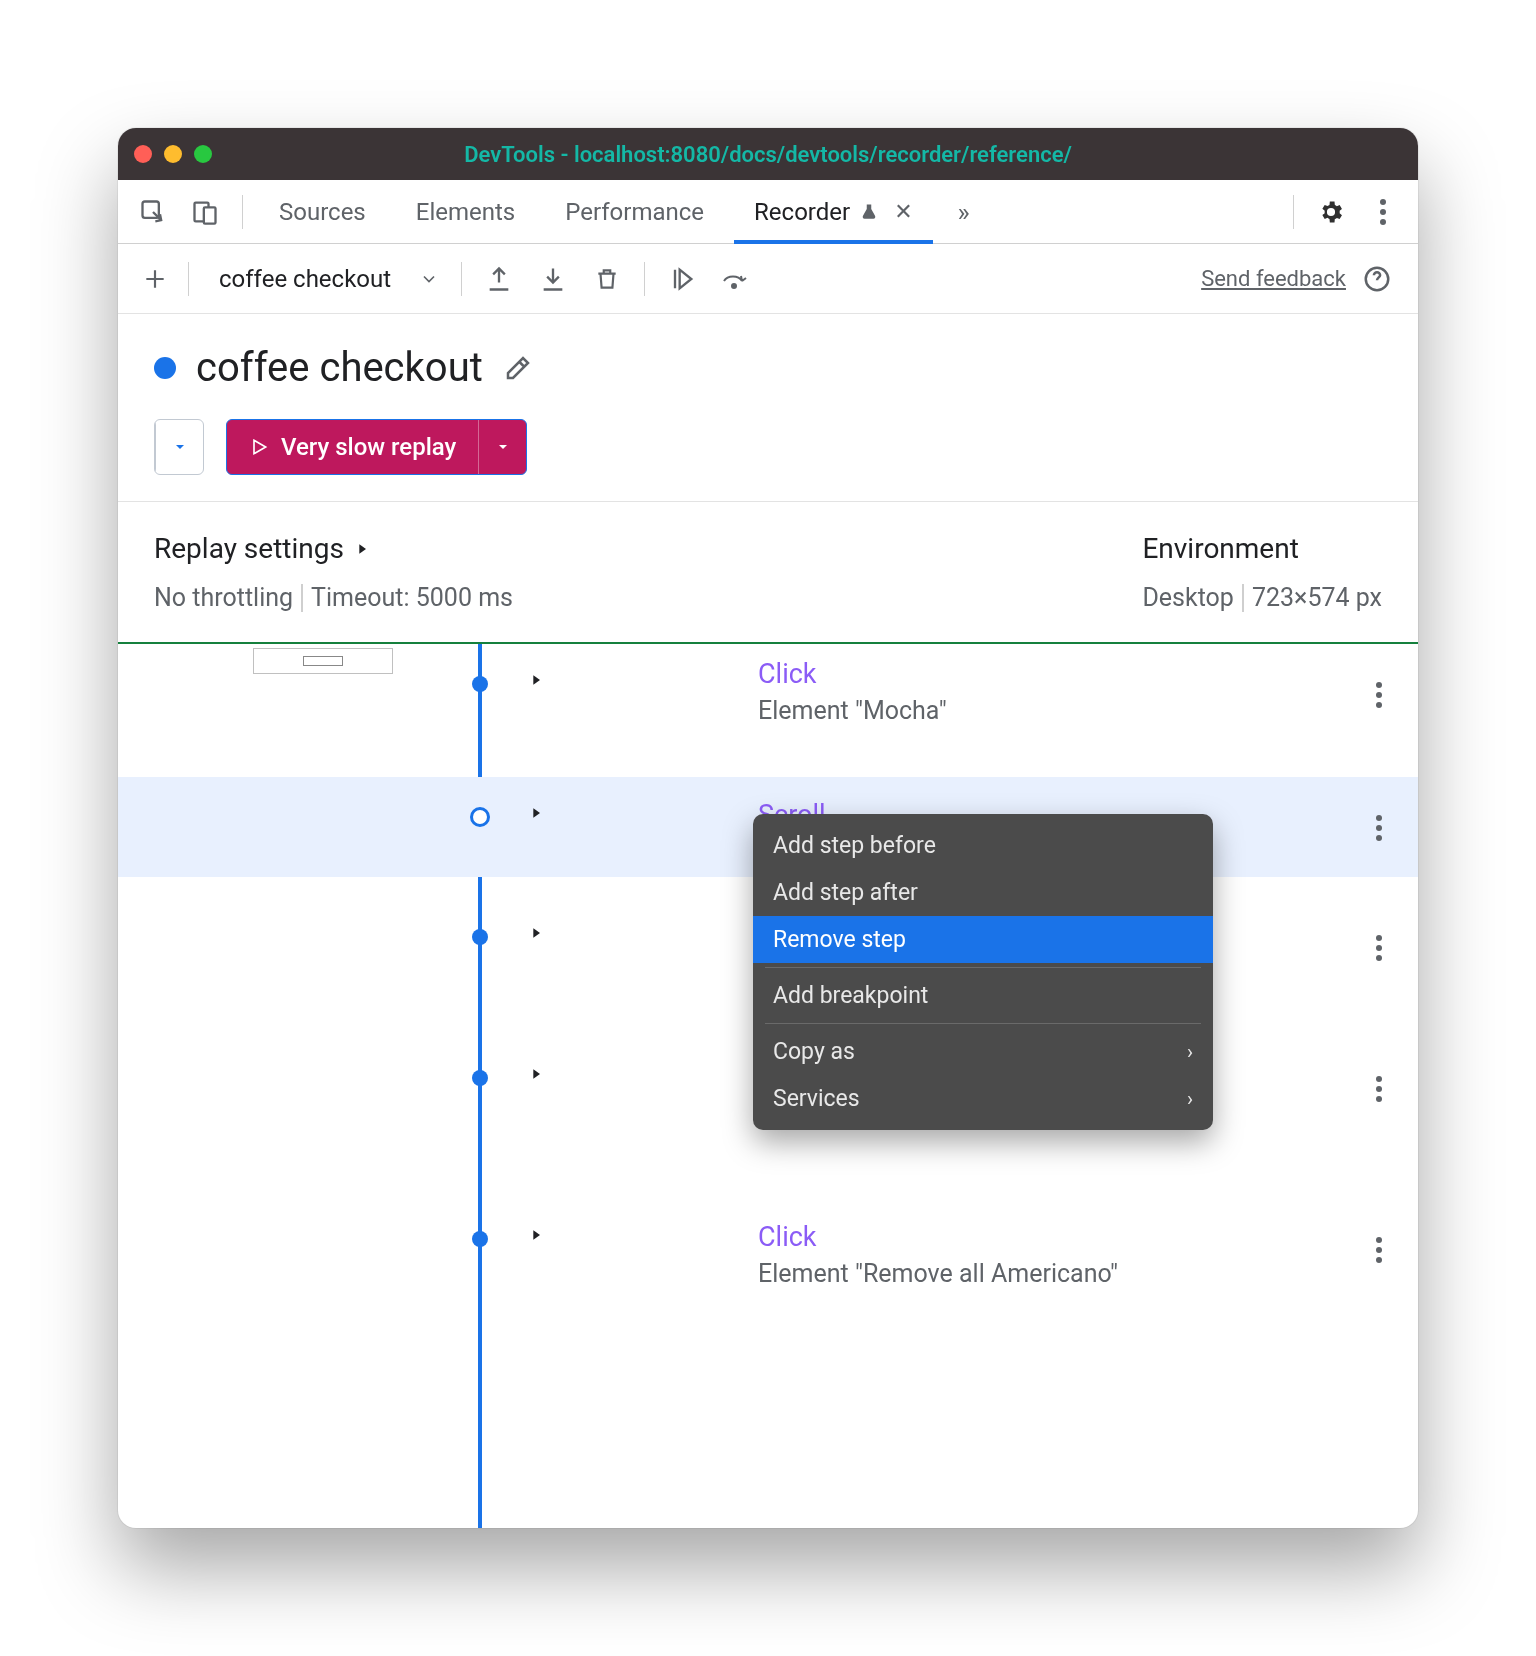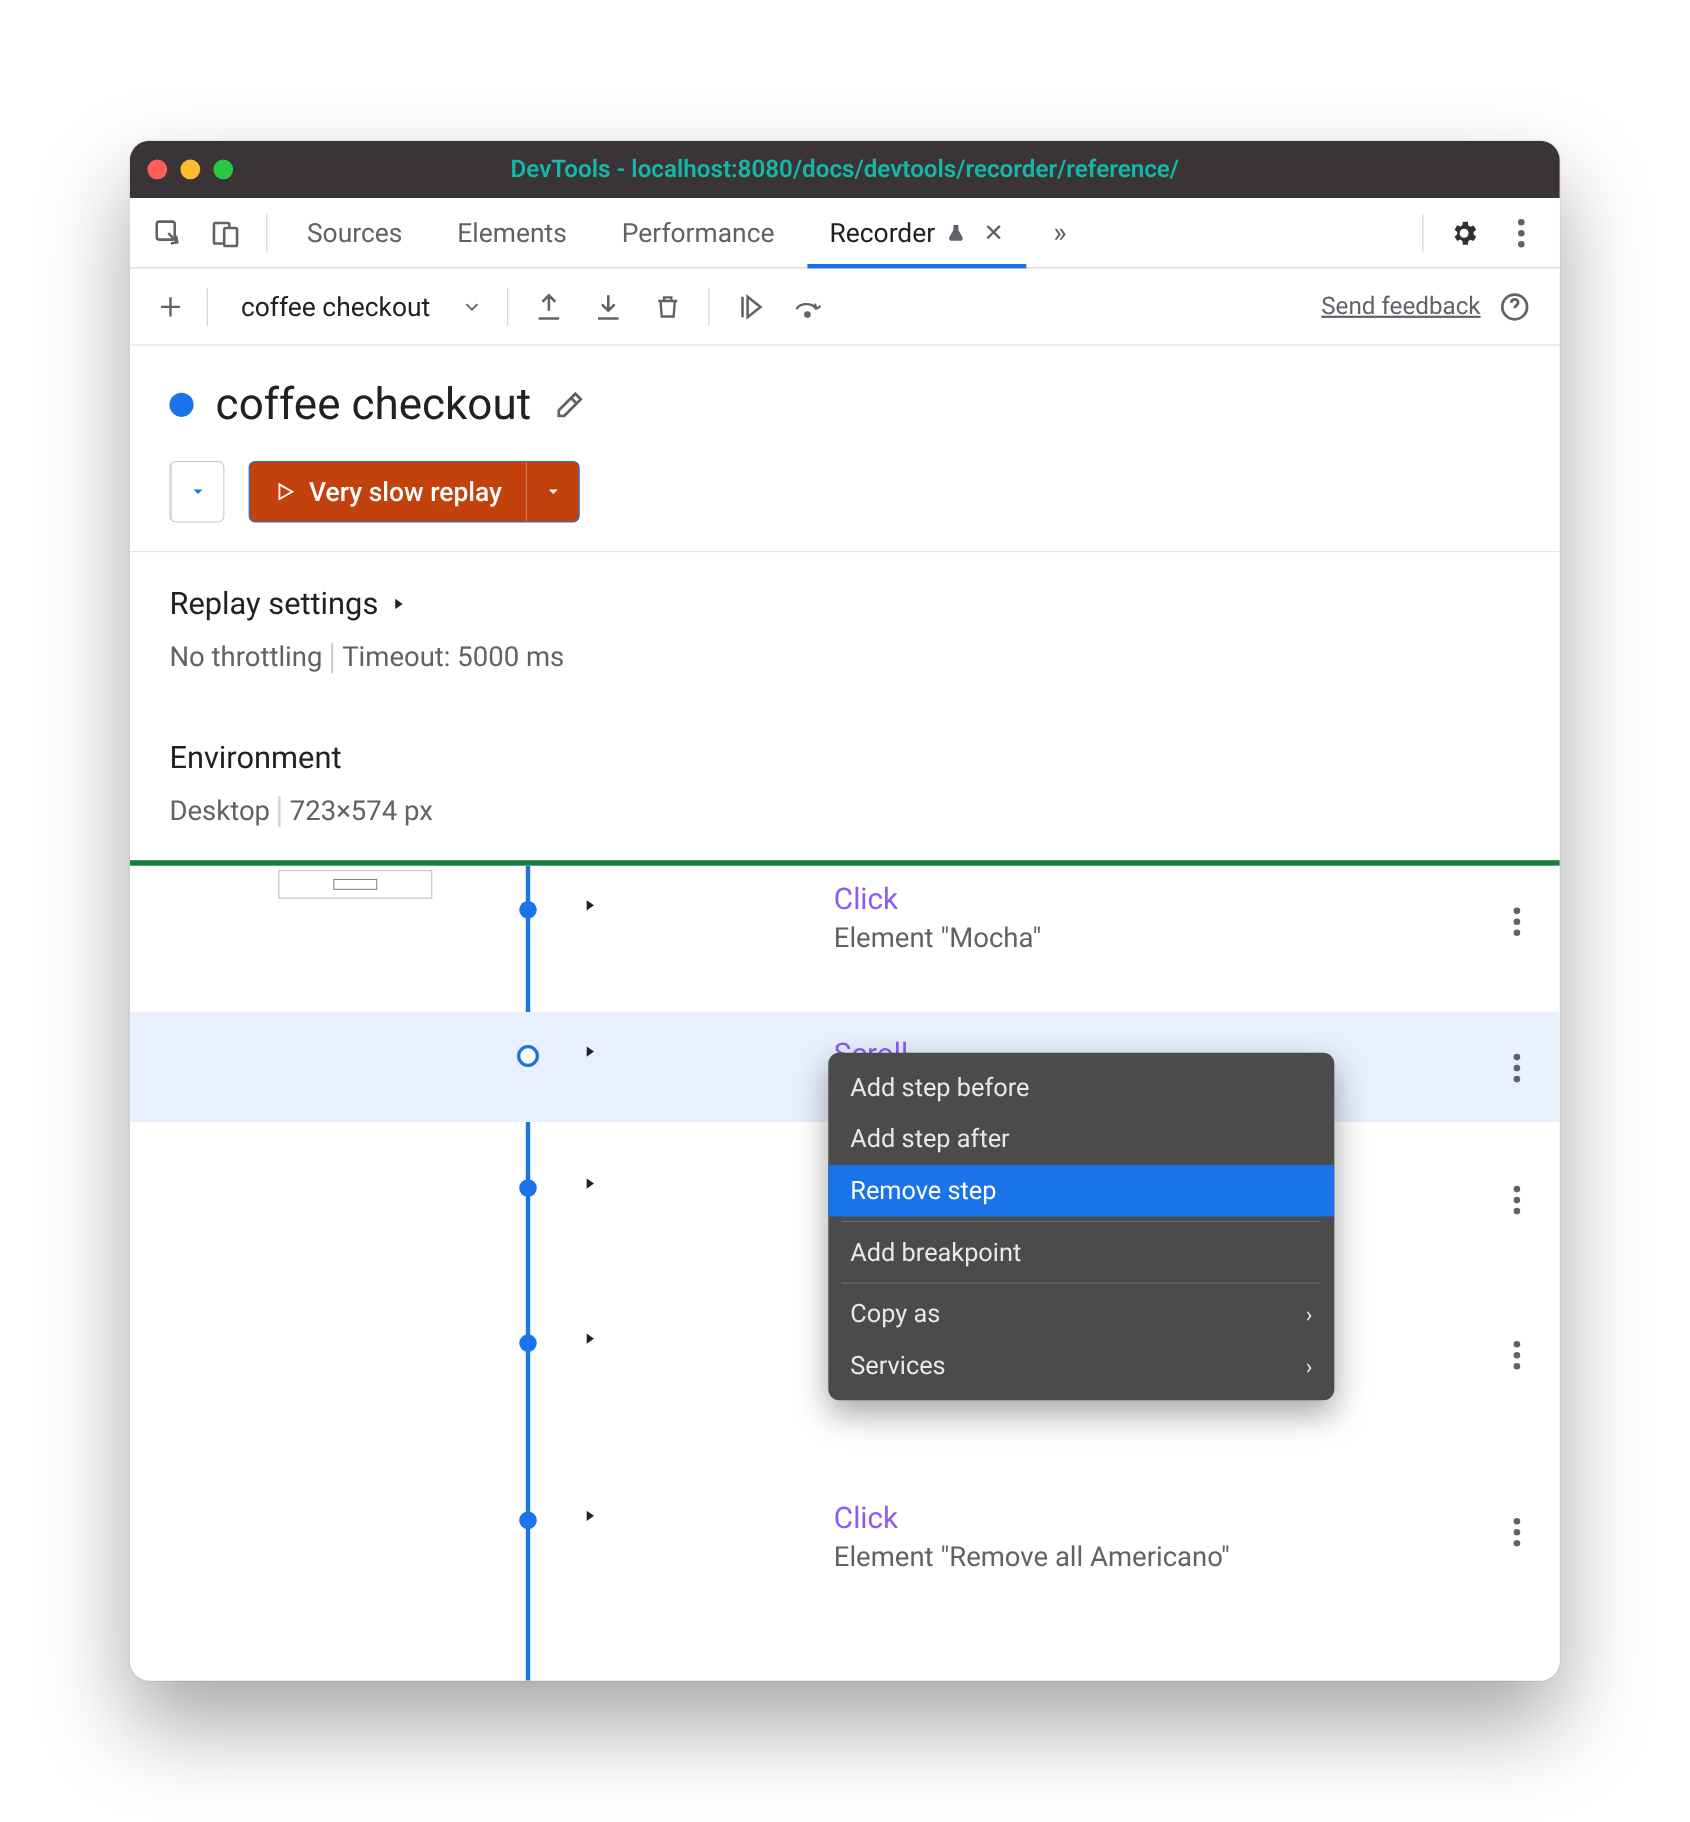--- a/index.html
+++ b/index.html
@@ -100,34 +100,33 @@
   .recording-select .chev { color:#5f6368; }
   .toolbar .ic { display:flex; align-items:center; justify-content:center; width:46px; height:46px; }
   .send-feedback { color:#5f6368; text-decoration:underline; font-size:22px; }
   
   .main-header { padding:30px 36px 26px; border-bottom:1px solid #e3e3e3;}
   .recording-title-row { display:flex; align-items:center; gap:20px; font-size:40px; font-weight:400; }
   .blue-dot { width:22px; height:22px; border-radius:50%; background:#1a73e8; }
   .edit-pencil { color:#5f6368; }
   .button-row { display:flex; gap:22px; margin-top:28px; }
   .split-btn { display:flex; border:1px solid #c2c9d2; border-radius:6px; overflow:hidden; height:56px;}
-  .split-btn.blue { border-color:#1a73e8; background:#c2410c; color:#fff;}
+  .split-btn.blue { border-color:#1a73e8; background:#be185d; color:#fff;}
   .split-btn .main { display:flex; align-items:center; gap:12px; padding:0 22px; font-size:24px;}
   .split-btn .drop { display:flex; align-items:center; justify-content:center; width:48px; border-left:1px solid #c2c9d2;}
   .split-btn.blue .drop { border-left-color: rgba(255,255,255,0.35);}
   .split-btn.outline { color:#1a73e8; }
   
   .settings-row {
     display:flex;
     padding:30px 36px 30px;
     font-size:26px;
     color:#202124;
     gap:60px;
-    border-bottom:5px solid #15803d;
-    flex-direction:column;
+    border-bottom:2px solid #15803d;
   }
   .settings-col { flex:1; }
   .settings-col.right { flex:0 0 auto; }
   .settings-title { font-size:28px; font-weight:400; display:flex; align-items:center; gap:10px; margin-bottom:18px;}
   .settings-sub { color:#5f6368; font-size:25px; display:flex; align-items:center; gap:8px;}
   .vline { display:inline-block; width:2px; height:28px; background:#cfcfcf; }
   
   .timeline-wrap { position:relative; flex:1; overflow:hidden; }
   .rail { position:absolute; left:360px; top:0; bottom:0; width:4px; background:#1a73e8; }
   .thumb {

